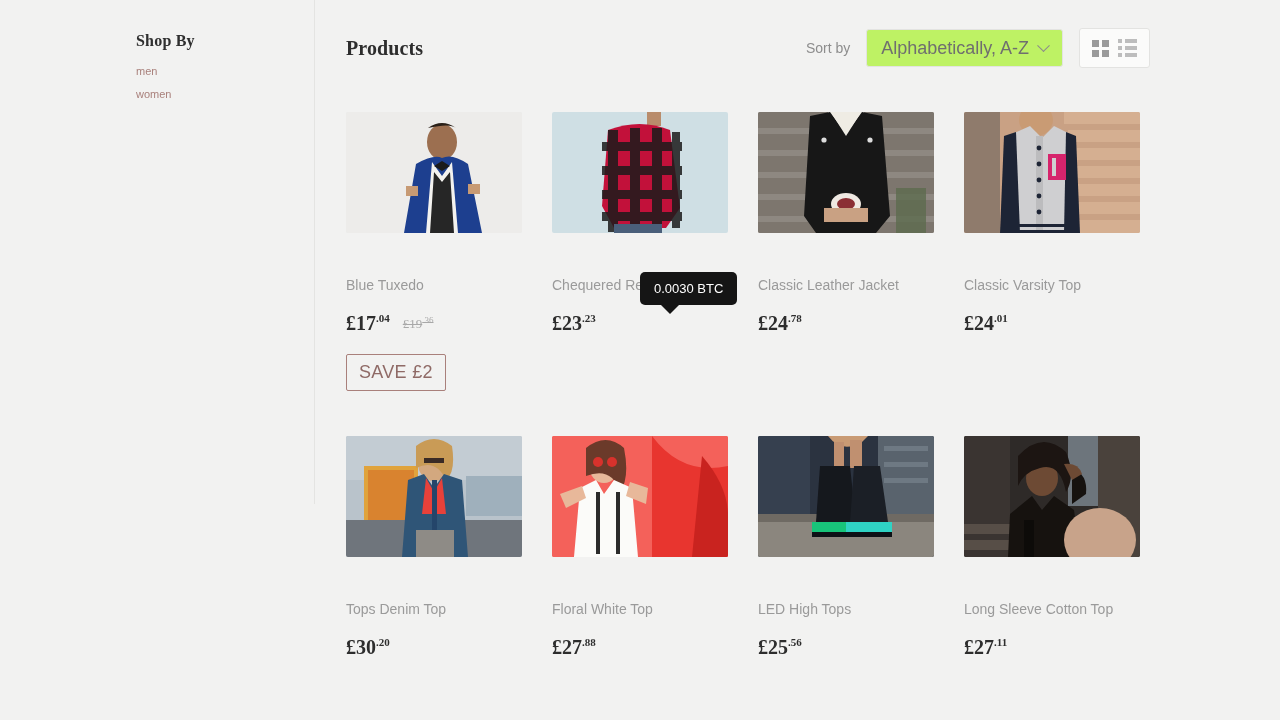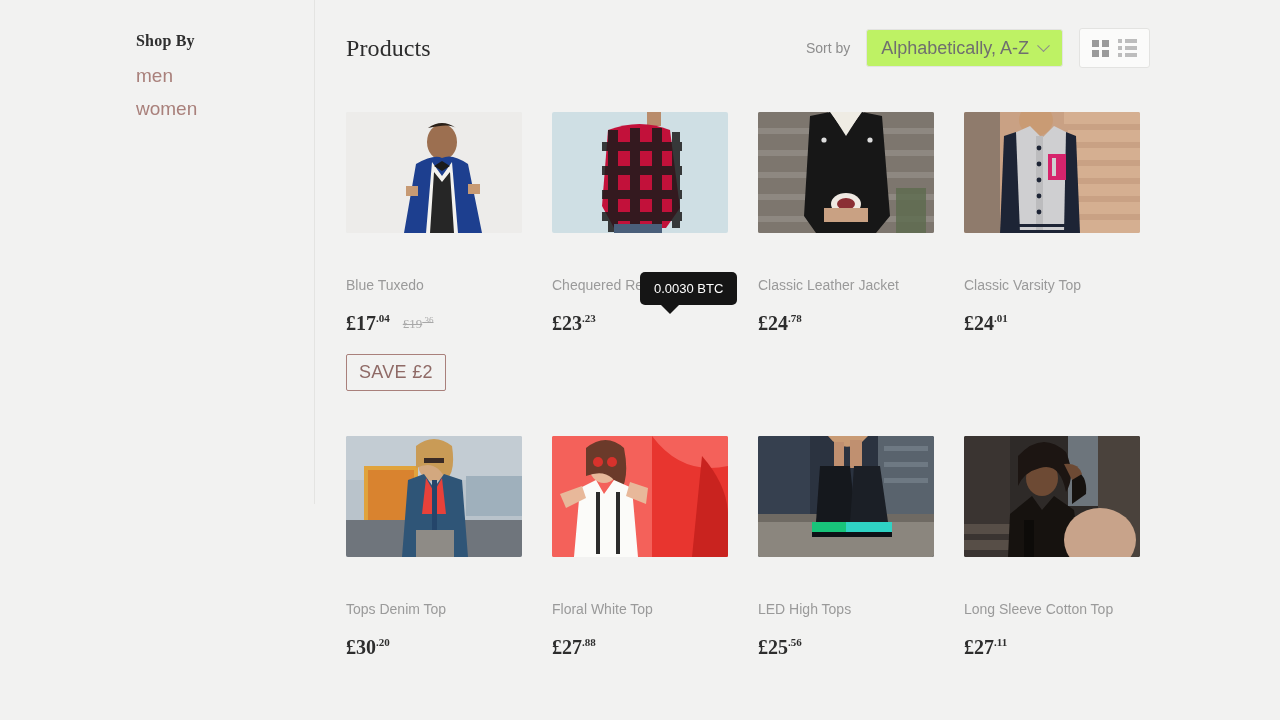--- a/index.html
+++ b/index.html
@@ -21,34 +21,34 @@
   .sidebar-title {
     font-family: "Liberation Serif", serif;
     font-weight: bold;
     font-size: 16px;
     color: #2f2f2f;
     letter-spacing: .2px;
     margin-bottom: 15px;
   }
   .sidebar-link {
     display: block;
-    font-size: 19px;
+    font-size: 11px;
     color: #a9807b;
     margin-bottom: 11px;
     text-decoration: none;
     cursor: pointer;
   }
 
   
   .main { flex: 1 1 auto; padding: 24px 130px 0 31px; position: relative; }
   .toolbar { display: flex; align-items: center; height: 48px; margin-bottom: 40px; }
   .page-title {
     font-family: "Liberation Serif", serif;
-    font-weight: normal;
-    font-size: 24px;
+    font-weight: bold;
+    font-size: 20px;
     color: #2d2d2d;
     letter-spacing: .1px;
   }
   .toolbar-right { margin-left: auto; display: flex; align-items: center; gap: 16px; }
   .sort-label { font-size: 14px; color: #8d8d8d; }
   .sort-select {
     display: flex; align-items: center; gap: 10px;
     border: 1px solid #e3e3e1;
     background: #bef264;
     border-radius: 3px;

